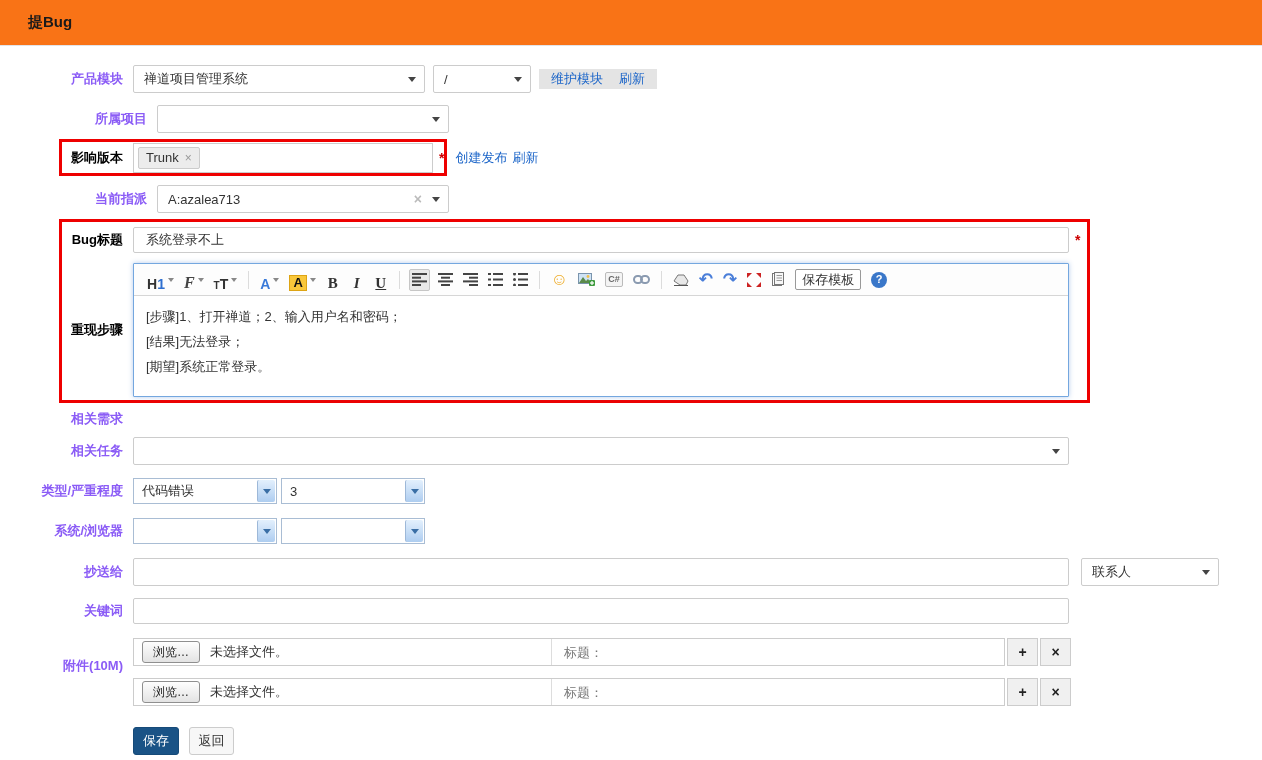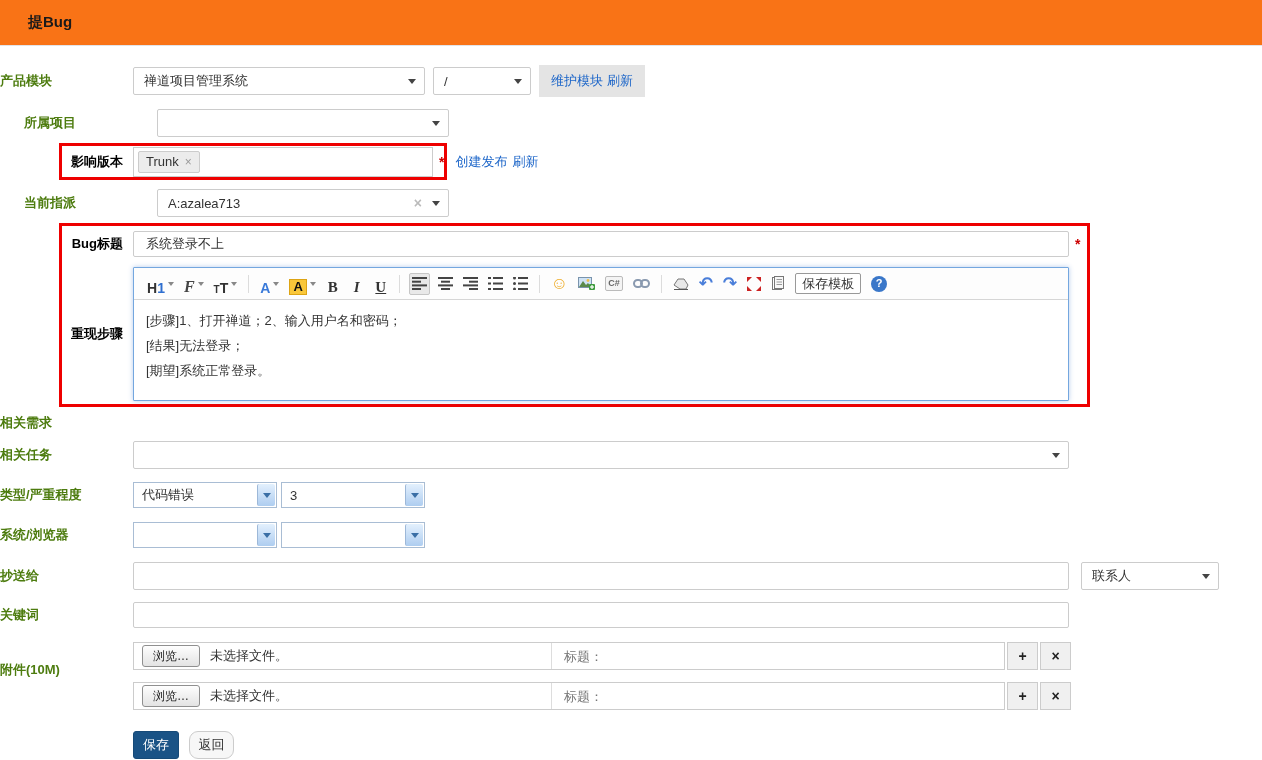--- a/index.html
+++ b/index.html
@@ -13,22 +13,22 @@
   .page-header {
     height:46px; background:#f97316; border-bottom:1px solid #e2e4e8;
     display:flex; align-items:center; padding-left:28px;
   }
   .page-title { font-size:15px; font-weight:bold; color:#1a1a1a; }
 
   
   .form { padding-top:19px; }
   .row { display:flex; align-items:center; margin-bottom:12px; }
   .lbl {
-    width:123px; margin-right:10px; text-align:left;
-    font-weight:bold; color:#4d7c0f; flex-shrink:0; white-space:nowrap;
+    width:123px; margin-right:10px; text-align:right;
+    font-weight:bold; color:#8b5cf6; flex-shrink:0; white-space:nowrap;
   }
   .lbl-in { width:61px; margin-right:10px; text-align:right; font-weight:bold; color:#000; flex-shrink:0; white-space:nowrap;}
 
   
   .sel {
     position:relative; height:28px; background:#fff;
     border:1px solid #ccc; border-radius:2px;
     display:flex; align-items:center; padding:0 24px 0 10px; cursor:pointer;
   }
   .sel .caret {
@@ -55,22 +55,22 @@
   
   .txt {
     height:26px; border:1px solid #ccc; border-radius:2px; background:#fff;
     padding:0 12px; font-family:inherit; font-size:13px; color:#333; outline:none;
   }
   .txt::placeholder { color:#aaa; }
 
   
   .lnk { color:#1a64c8; text-decoration:none; cursor:pointer; white-space:nowrap; }
   .graybox {
-    margin-left:8px; height:32px; background:#e4e4e4; padding:0 12px;
-    display:flex; align-items:center; gap:4px;
+    margin-left:8px; height:20px; background:#e4e4e4; padding:0 12px;
+    display:flex; align-items:center; gap:16px;
   }
   .req { color:#cc0000; font-weight:bold; margin-left:6px; font-size:14px; }
 
   
   .redbox1 {
     margin-left:59px; border:3px solid #ee0000;
     display:flex; align-items:center; padding:0; height:37px; 
   }
   .redbox2 {
     margin-left:59px; border:3px solid #ee0000; width:1031px;
@@ -143,21 +143,21 @@
     font-weight:bold; font-size:14px; color:#222; cursor:pointer;
   }
 
   
   .btn-save {
     width:46px; height:28px; background:#1a5386; color:#fff; border:1px solid #164a78;
     border-radius:3px; font-size:13px; cursor:pointer; font-family:inherit;
   }
   .btn-back {
     width:45px; height:28px; background:#f7f7f7; color:#333; border:1px solid #ccc;
-    border-radius:9px; font-size:13px; cursor:pointer; margin-left:10px; font-family:inherit;
+    border-radius:3px; font-size:13px; cursor:pointer; margin-left:10px; font-family:inherit;
   }
   .actions { margin-top:21px; display:flex; }
   .mt6{margin-bottom:6px !important;padding-left:24px;}
   .mb13{margin-bottom:13px !important;} .mb14{margin-bottom:14px !important;}
   .story-row{ height:22px; margin-bottom:7px; }
   svg { display:block; }
 </style>
 </head>
 <body>
 

